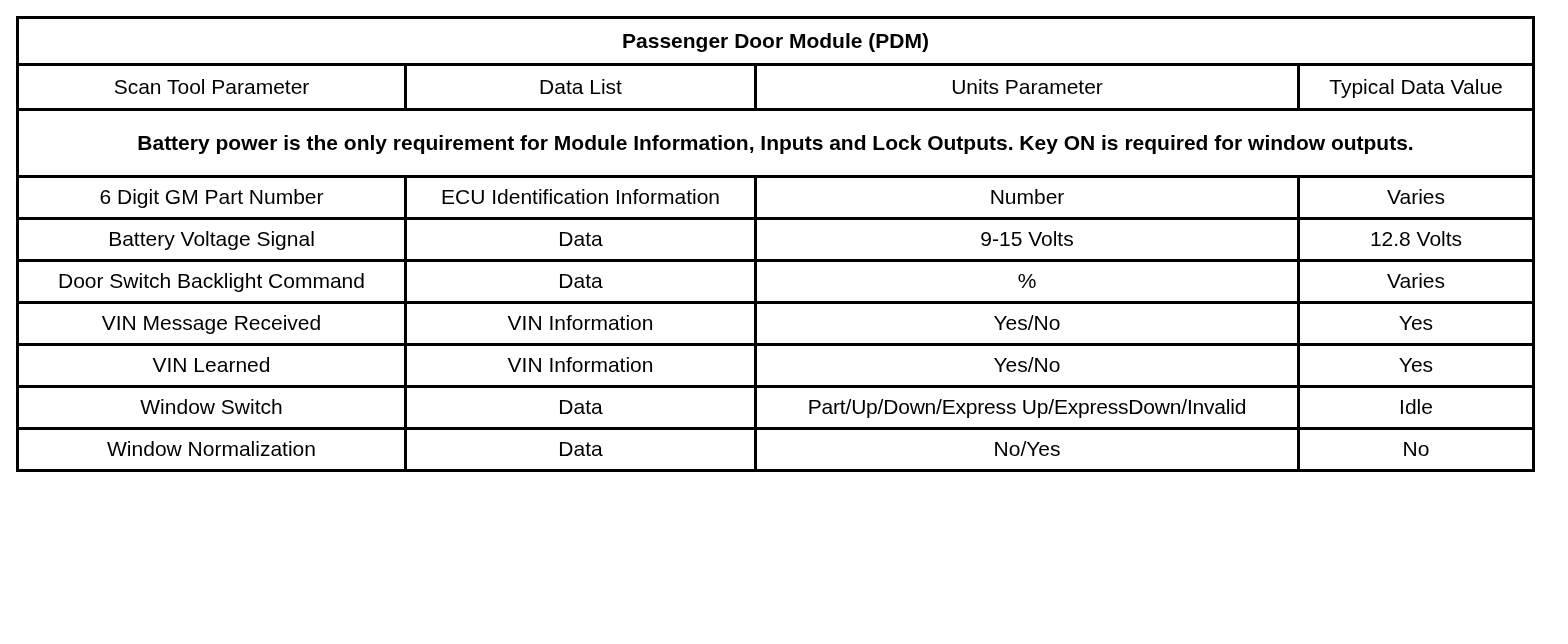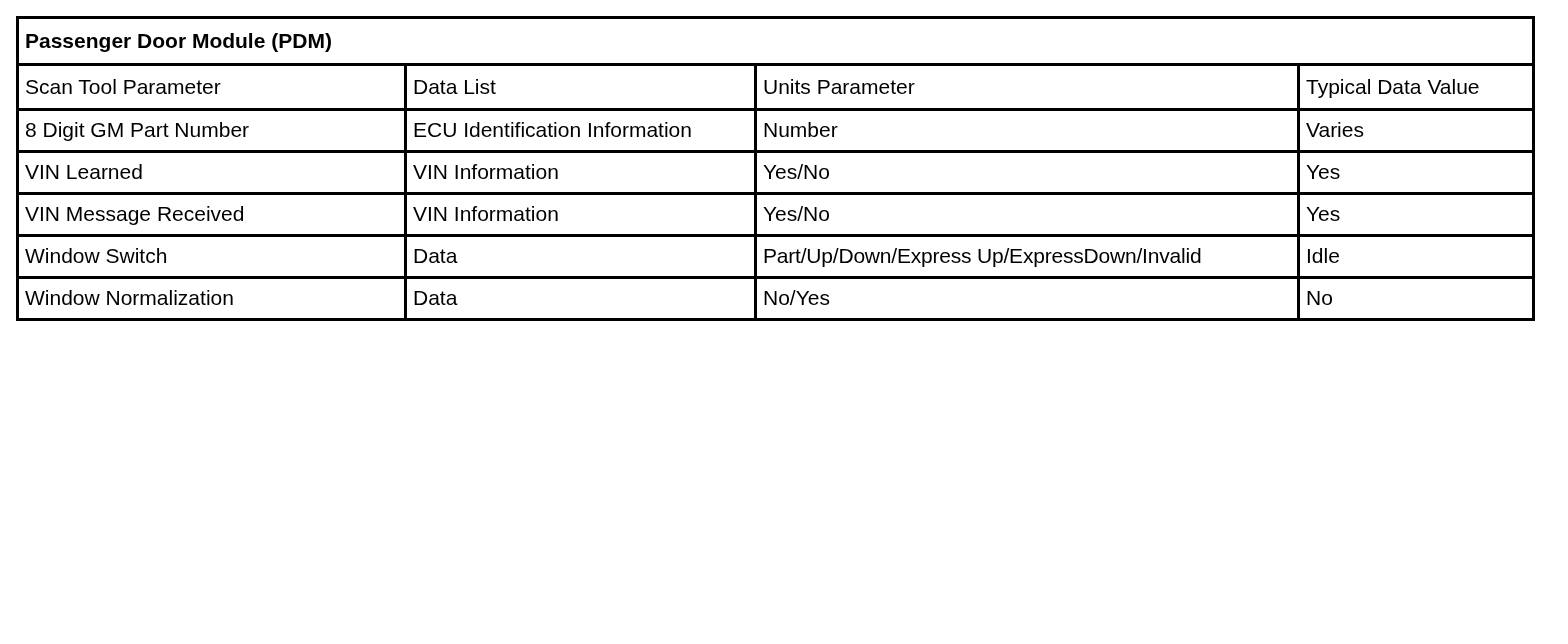--- a/index.html
+++ b/index.html
@@ -26,21 +26,21 @@
     width: 1516px;
     border-collapse: collapse;
     table-layout: fixed;
     background: #ffffff;
   }
   table.pdm-table td {
     border: 3px solid #000000;
     padding: 3px 6px;
     font-size: 21px;
     line-height: 1.18;
-    text-align: left;
+    text-align: center;
     vertical-align: middle;
     background: #ffffff;
     overflow: hidden;
     white-space: nowrap;
   }
   
   col.c1 { width: 388px; }
   col.c2 { width: 350px; }
   col.c3 { width: 543px; }
   col.c4 { width: 235px; }
@@ -91,35 +91,50 @@
     <tbody>
       <tr>
         <td class="title-cell" colspan="4">Passenger Door Module (PDM)</td>
       </tr>
       <tr>
         <td class="header-cell">Scan Tool Parameter</td>
         <td class="header-cell">Data List</td>
         <td class="header-cell">Units Parameter</td>
         <td class="header-cell">Typical Data Value</td>
       </tr>
+      <tr>
+        <td class="note-cell" colspan="4">Battery power is the only requirement for Module Information, Inputs and Lock Outputs. Key ON is required for window outputs.</td>
+      </tr>
 
       <tr>
-        <td class="param-cell">8 Digit GM Part Number</td>
+        <td class="param-cell">6 Digit GM Part Number</td>
         <td class="body-cell">ECU Identification Information</td>
         <td class="body-cell">Number</td>
         <td class="body-cell">Varies</td>
       </tr>
       <tr>
-        <td class="param-cell">VIN Learned</td>
+        <td class="param-cell">Battery Voltage Signal</td>
+        <td class="body-cell">Data</td>
+        <td class="body-cell">9-15 Volts</td>
+        <td class="body-cell">12.8 Volts</td>
+      </tr>
+      <tr>
+        <td class="param-cell">Door Switch Backlight Command</td>
+        <td class="body-cell">Data</td>
+        <td class="body-cell">%</td>
+        <td class="body-cell">Varies</td>
+      </tr>
+      <tr>
+        <td class="param-cell">VIN Message Received</td>
         <td class="body-cell">VIN Information</td>
         <td class="body-cell">Yes/No</td>
         <td class="body-cell">Yes</td>
       </tr>
       <tr>
-        <td class="param-cell">VIN Message Received</td>
+        <td class="param-cell">VIN Learned</td>
         <td class="body-cell">VIN Information</td>
         <td class="body-cell">Yes/No</td>
         <td class="body-cell">Yes</td>
       </tr>
       <tr>
         <td class="param-cell">Window Switch</td>
         <td class="body-cell">Data</td>
         <td class="body-cell units-long">Part/Up/Down/Express Up/ExpressDown/Invalid</td>
         <td class="body-cell">Idle</td>
       </tr>

